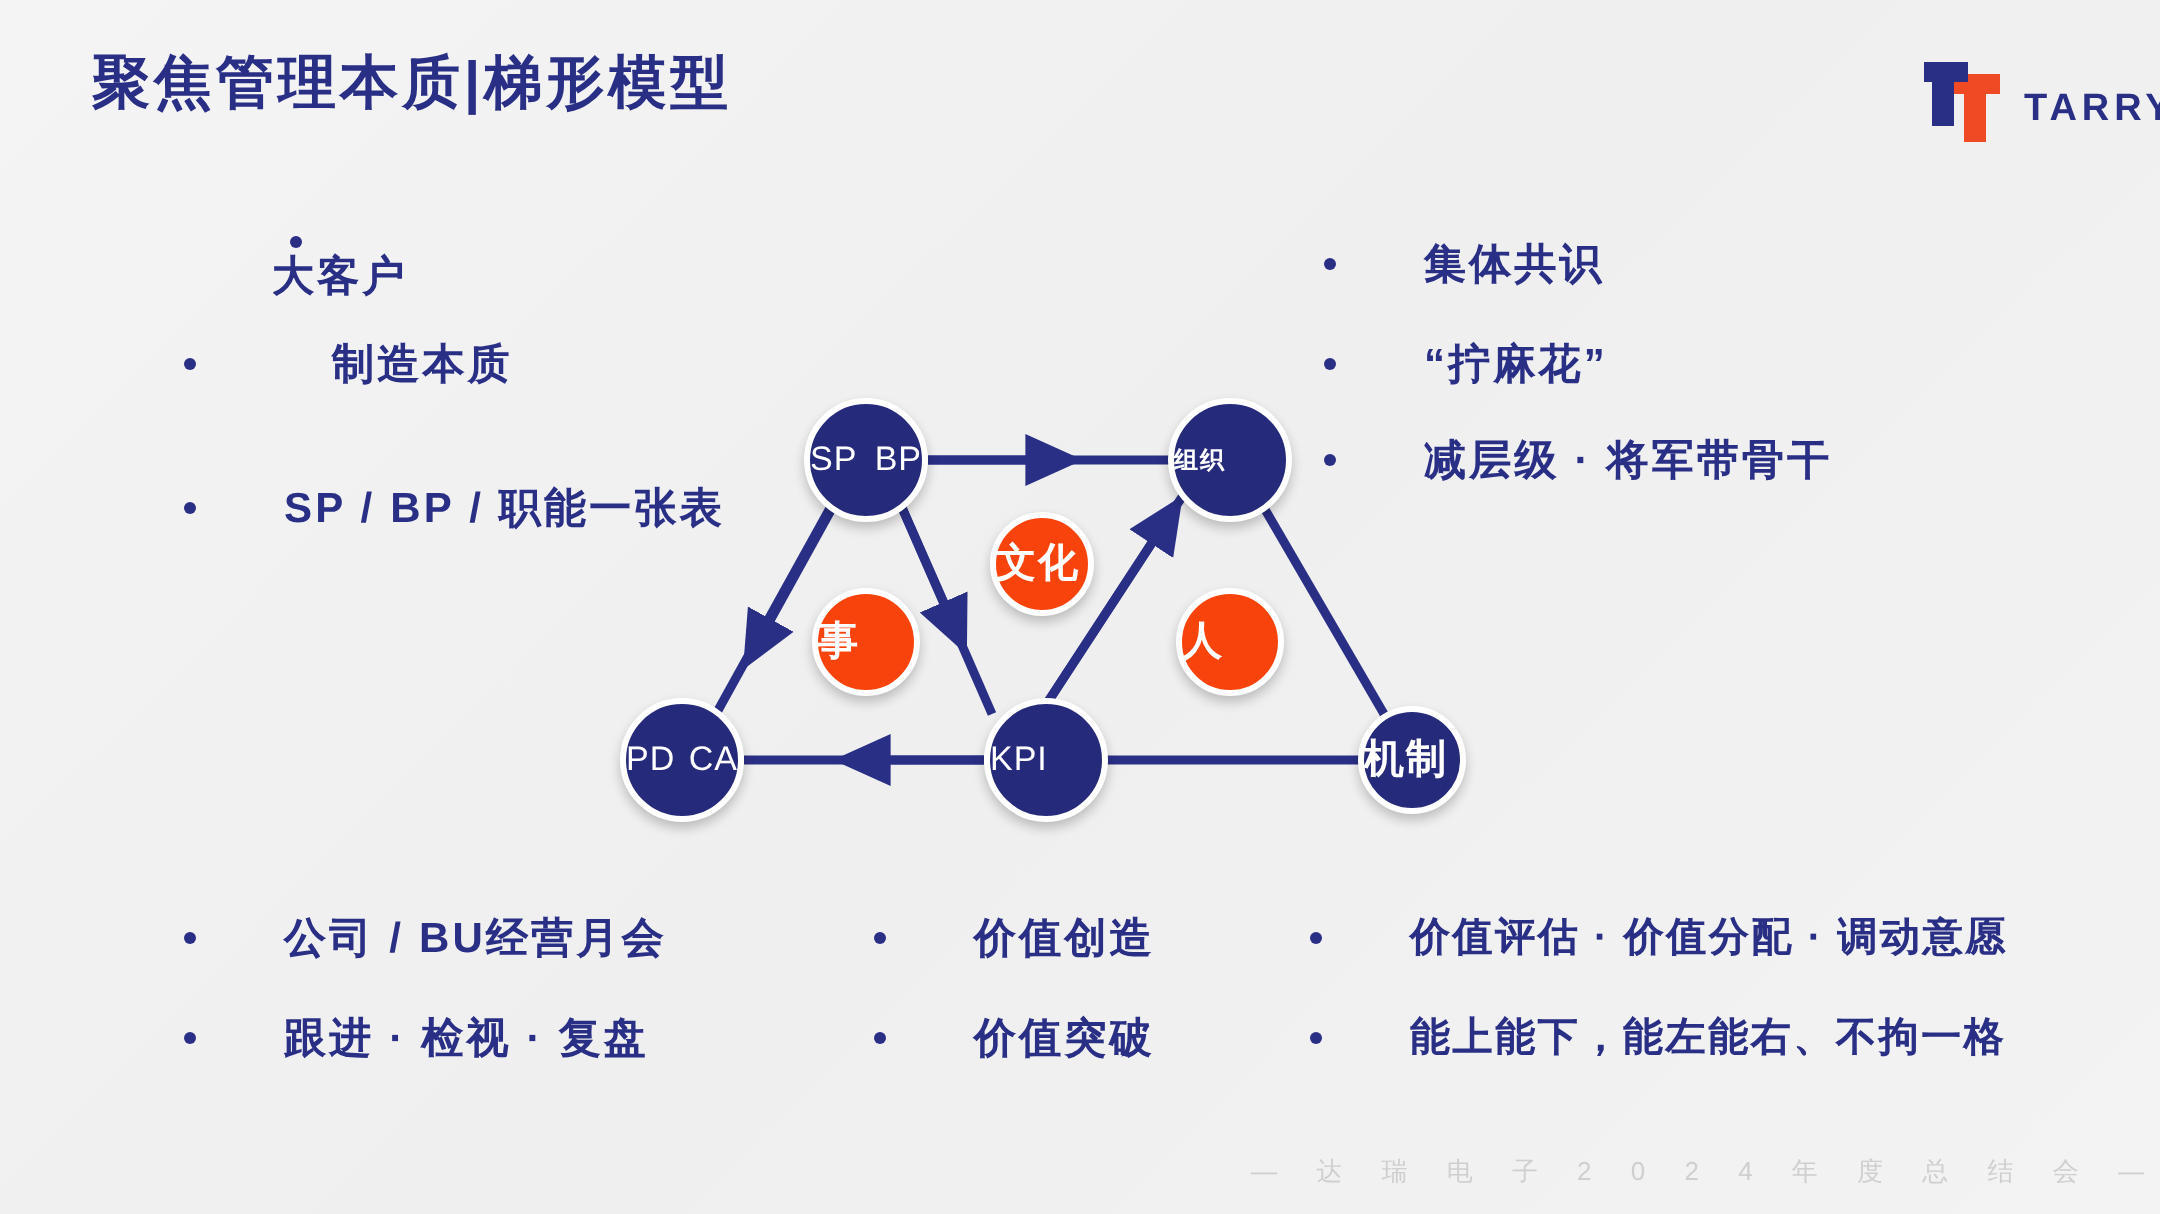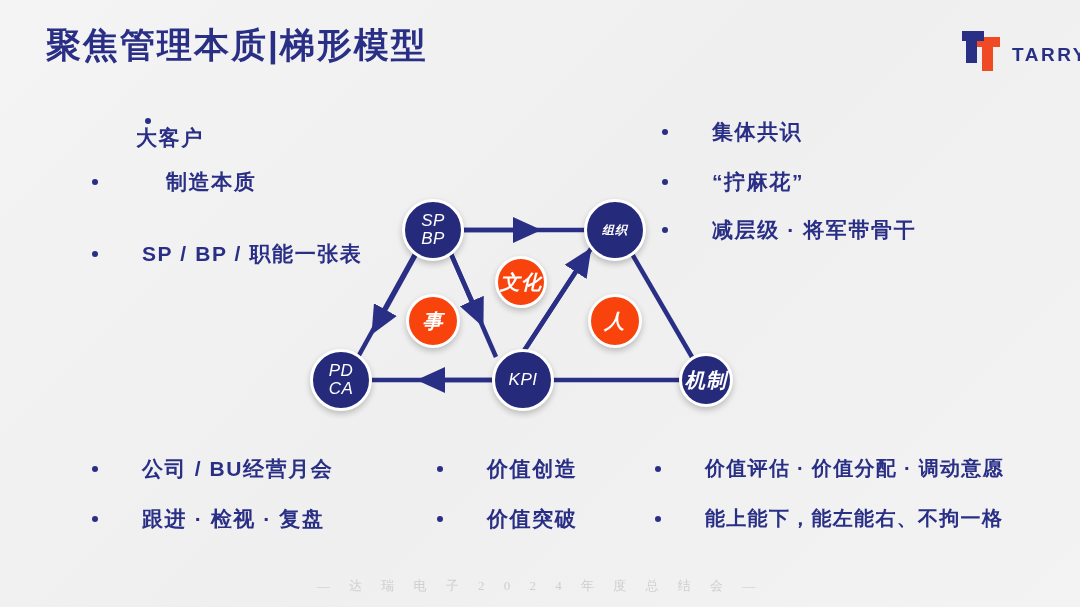--- a/index.html
+++ b/index.html
@@ -19,21 +19,21 @@
     position: absolute;
     inset: 0;
     background: linear-gradient(135deg, #f4f4f5 0%, #efefef 50%, #f3f3f3 100%);
   }
 
   
   .title {
     position: absolute;
     left: 46px;
     top: 22px;
-    font-size: 35px;
+    font-size: 29px;
     font-weight: 700;
     letter-spacing: 2px;
     color: #2a2f86;
     white-space: nowrap;
   }
 
   
   .logo {
     position: absolute;
     right: 34px;
@@ -94,30 +94,29 @@
   }
   .diagram svg {
     position: absolute;
     left: 0;
     top: 0;
   }
   .node {
     position: absolute;
     border-radius: 50%;
     display: flex;
-    flex-direction: column;
+    flex-direction: row;
     align-items: center;
-    justify-content: center;
+    justify-content: space-between;
     color: #ffffff;
     border: 3px solid #ffffff;
     box-shadow: 0 3px 6px rgba(0,0,0,0.22);
     box-sizing: border-box;
     line-height: 1.05;
     text-align: center;
-    font-style: italic;
   }
   .node.blue { background: #262a7a; }
   .node.orange { background: #f9430c; }
   .node .cn {
     font-size: 20px;
     font-weight: 700;
     letter-spacing: 1px;
   }
   .node .en {
     font-size: 17px;
@@ -125,26 +124,25 @@
     letter-spacing: 0.5px;
   }
   .node .cn.big { font-size: 12px; }
 
   
   .footer {
     position: absolute;
     left: 0;
     right: 0;
     bottom: 12px;
-    text-align: center;
+    text-align: right;
     font-size: 13px;
     letter-spacing: 8px;
     color: #cfcfcf;
     font-weight: 400;
-    font-family: Liberation Serif, serif;
   }
 </style>
 </head>
 <body>
 
 <div class="slide">
 
   <div class="title">聚焦管理本质|梯形模型</div>
 
   <div class="logo">

